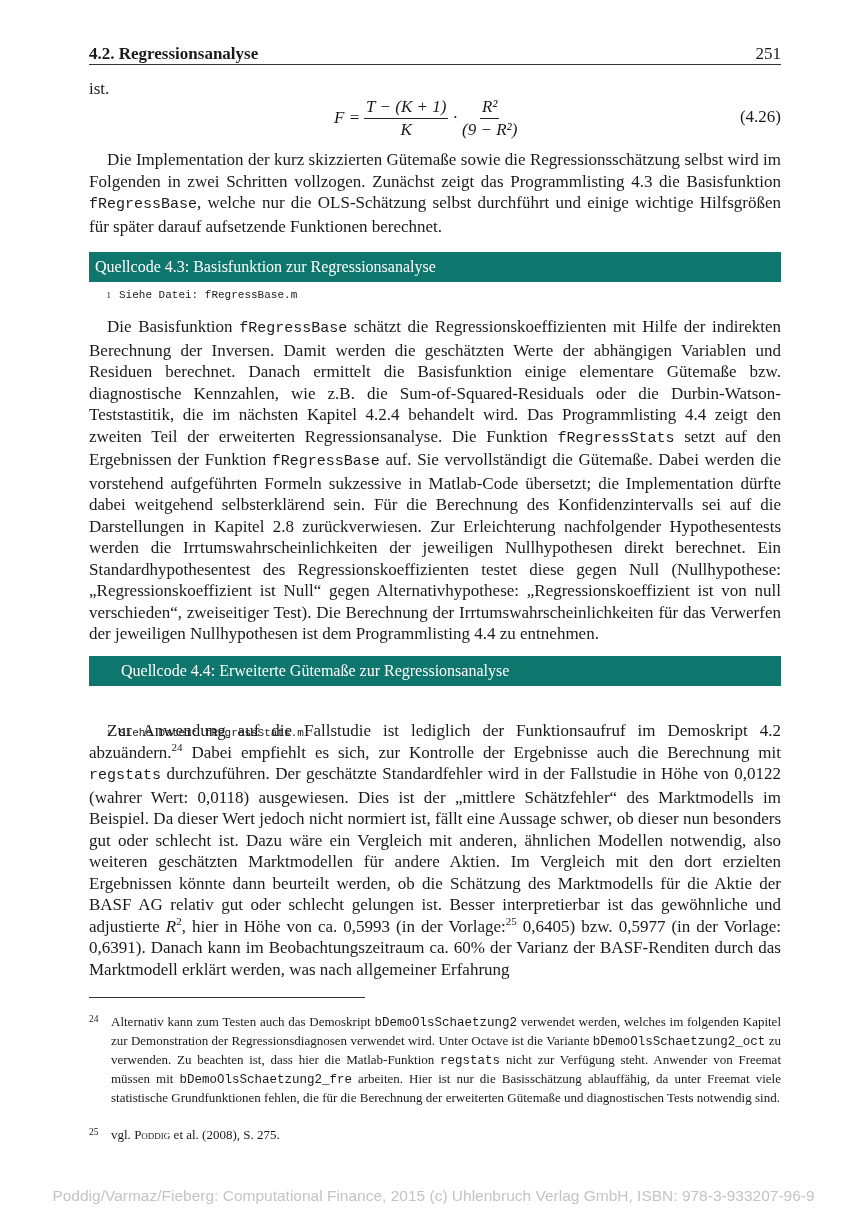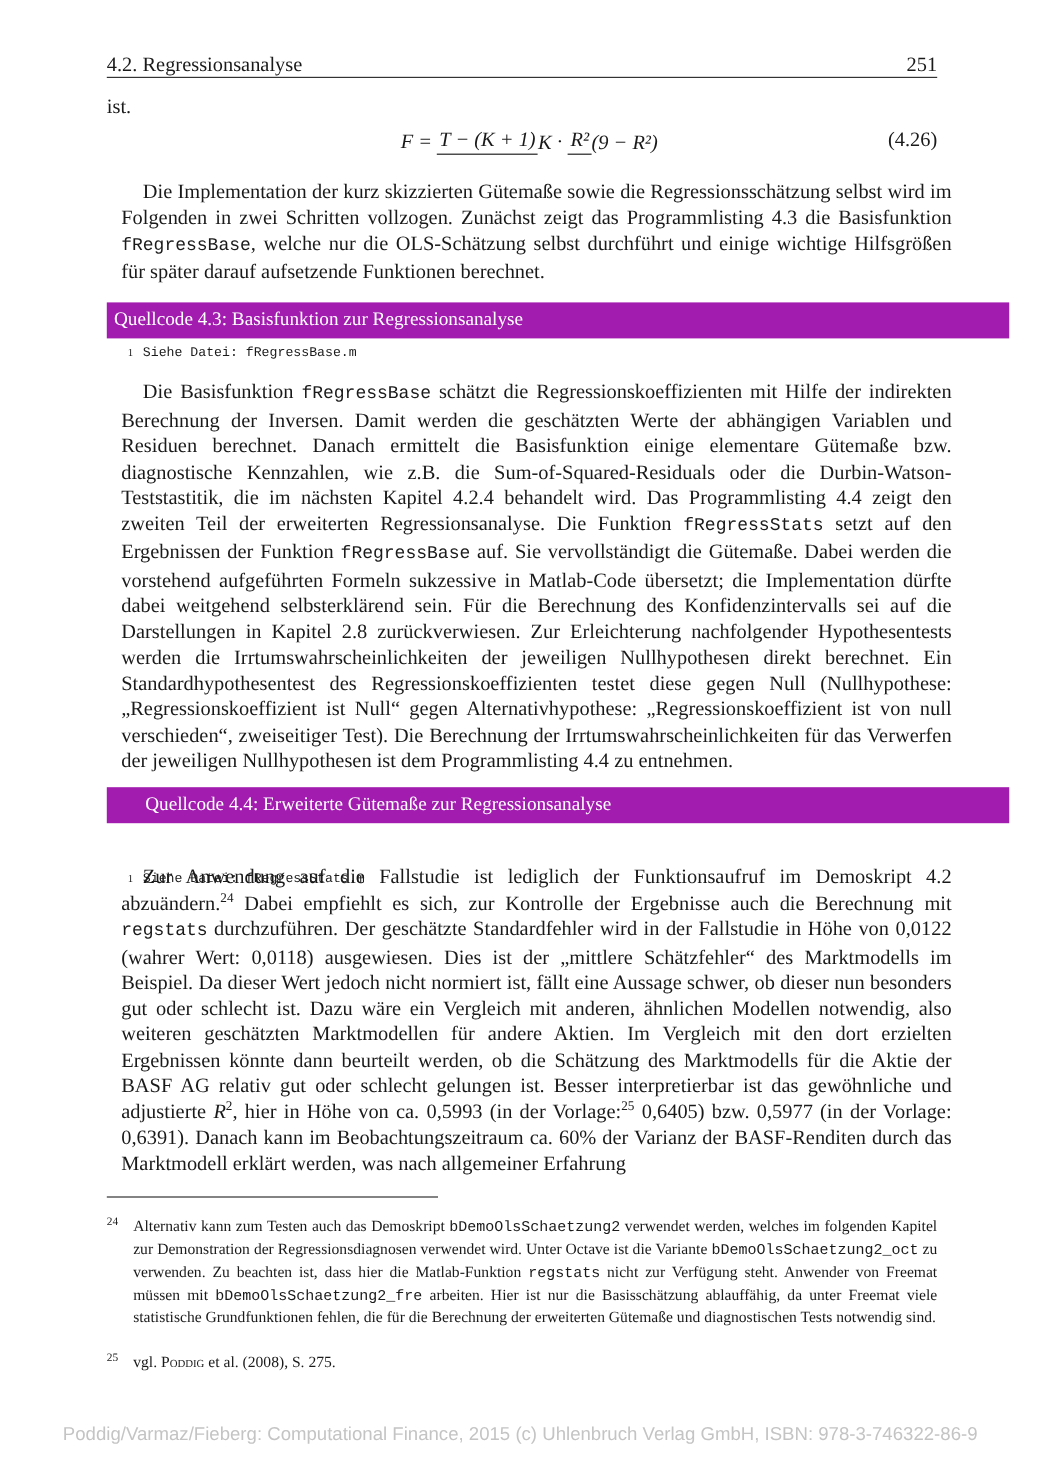--- a/index.html
+++ b/index.html
@@ -1,34 +1,34 @@
 <!DOCTYPE html>
 <html><head>
 <meta charset="utf-8">
 <style>
   html, body { margin: 0; padding: 0; background: #ffffff; }
   body { width: 867px; height: 1227px; position: relative; overflow: hidden;
          font-family: "Liberation Serif", "DejaVu Serif", serif; color: #1a1a1a; }
   .page { position: absolute; left: 89px; top: 0; width: 692px; }
   .running-head { position: absolute; top: 42px; left: 0; width: 692px; height: 22px;
                   border-bottom: 1px solid #333; font-size: 17px; }
-  .running-head .sec { position: absolute; left: 0; top: 2px; }
+  .running-head .sec { position: absolute; left: 0; top: 2px; font-weight: bold; }
   .running-head .pg { position: absolute; right: 0; top: 2px; }
   .txt { font-size: 17px; line-height: 21.5px; text-align: justify; }
   .mono { font-family: "Liberation Mono", "DejaVu Sans Mono", monospace; font-size: 15px; }
   .ist { position: absolute; top: 78px; left: 0; }
   .eq { position: absolute; top: 92px; left: 0; width: 692px; height: 52px; font-size: 17px; }
   .eq .body { position: absolute; left: 245px; top: 0; display: flex; align-items: center; height: 52px; }
-  .frac { display: inline-flex; flex-direction: row; align-items: center; margin: 0 4px; }
+  .frac { display: inline-flex; flex-direction: column; align-items: center; margin: 0 4px; }
   .frac .num { border-bottom: 1px solid #222; padding: 0 2px 1px; }
   .frac .den { padding-top: 1px; }
   .it { font-style: italic; }
   .eq .num-label { position: absolute; right: 0; top: 15px; }
-  .para { position: absolute; left: 12px; width: 692px; text-indent: 18px; }
-  .listing-bar { position: absolute; left: 0; width: 752px; height: 30px; background: #a21caf; color: #ffffff;
+  .para { position: absolute; left: 0; width: 692px; text-indent: 18px; }
+  .listing-bar { position: absolute; left: 0; width: 692px; height: 30px; background: #0f766e; color: #ffffff;
                  font-size: 16px; line-height: 30px; padding-left: 6px; box-sizing: border-box; }
   .listing-line { position: absolute; left: 0; font-size: 11px; }
   .listing-line .ln { font-size: 9px; display: inline-block; width: 22px; text-align: right; margin-right: 8px; font-family: "Liberation Serif", serif; }
   .listing-line .code { font-family: "Liberation Mono", "DejaVu Sans Mono", monospace; font-size: 11px; }
   sup { font-size: 11px; line-height: 0; }
   .fn-rule { position: absolute; top: 997px; left: 0; width: 276px; height: 1px; background: #333; }
   .fn { position: absolute; left: 0; width: 692px; font-size: 13px; line-height: 18px; }
   .fn .mark { position: absolute; left: 0; top: -3px; font-size: 9.5px; }
   .fn .fbody { margin-left: 22px; text-align: justify; }
   .fn .mono { font-size: 12.5px; }
@@ -86,13 +86,13 @@
     <span class="mark">24</span>
     <div class="fbody"><span>Alternativ kann zum Testen auch das Demoskript </span><span class="mono">bDemoOlsSchaetzung2</span><span> verwendet werden, welches im folgenden Kapitel zur Demonstration der Regressionsdiagnosen verwendet wird. Unter Octave ist die Variante </span><span class="mono">bDemoOlsSchaetzung2_oct</span><span> zu verwenden. Zu beachten ist, dass hier die Matlab-Funktion </span><span class="mono">regstats</span><span> nicht zur Verfügung steht. Anwender von Freemat müssen mit </span><span class="mono">bDemoOlsSchaetzung2_fre</span><span> arbeiten. Hier ist nur die Basisschätzung ablauffähig, da unter Freemat viele statistische Grundfunktionen fehlen, die für die Berechnung der erweiterten Gütemaße und diagnostischen Tests notwendig sind.</span></div>
   </div>
 
   <div class="fn" style="top:1126px;">
     <span class="mark">25</span>
     <div class="fbody"><span>vgl. </span><span class="sc">Poddig</span><span> et al. (2008), S. 275.</span></div>
   </div>
 </div>
 
-<div class="watermark">Poddig/Varmaz/Fieberg: Computational Finance, 2015  (c) Uhlenbruch Verlag GmbH, ISBN: 978-3-746322-86-9</div>
+<div class="watermark">Poddig/Varmaz/Fieberg: Computational Finance, 2015  (c) Uhlenbruch Verlag GmbH, ISBN: 978-3-933207-96-9</div>
 
 </body></html>

